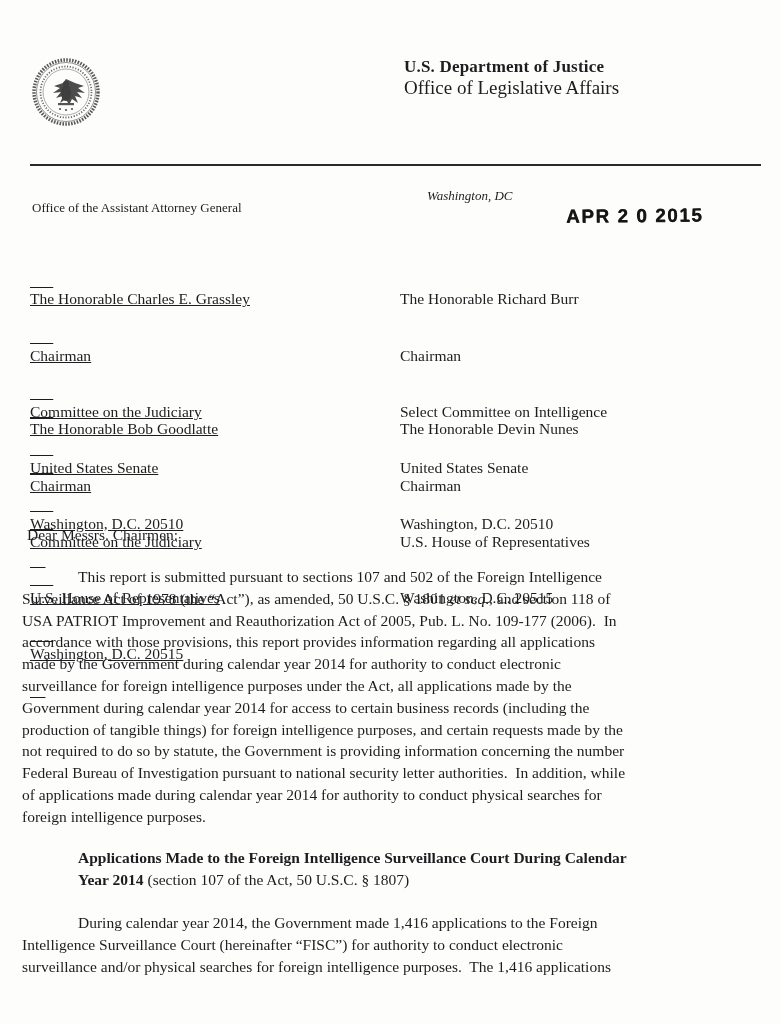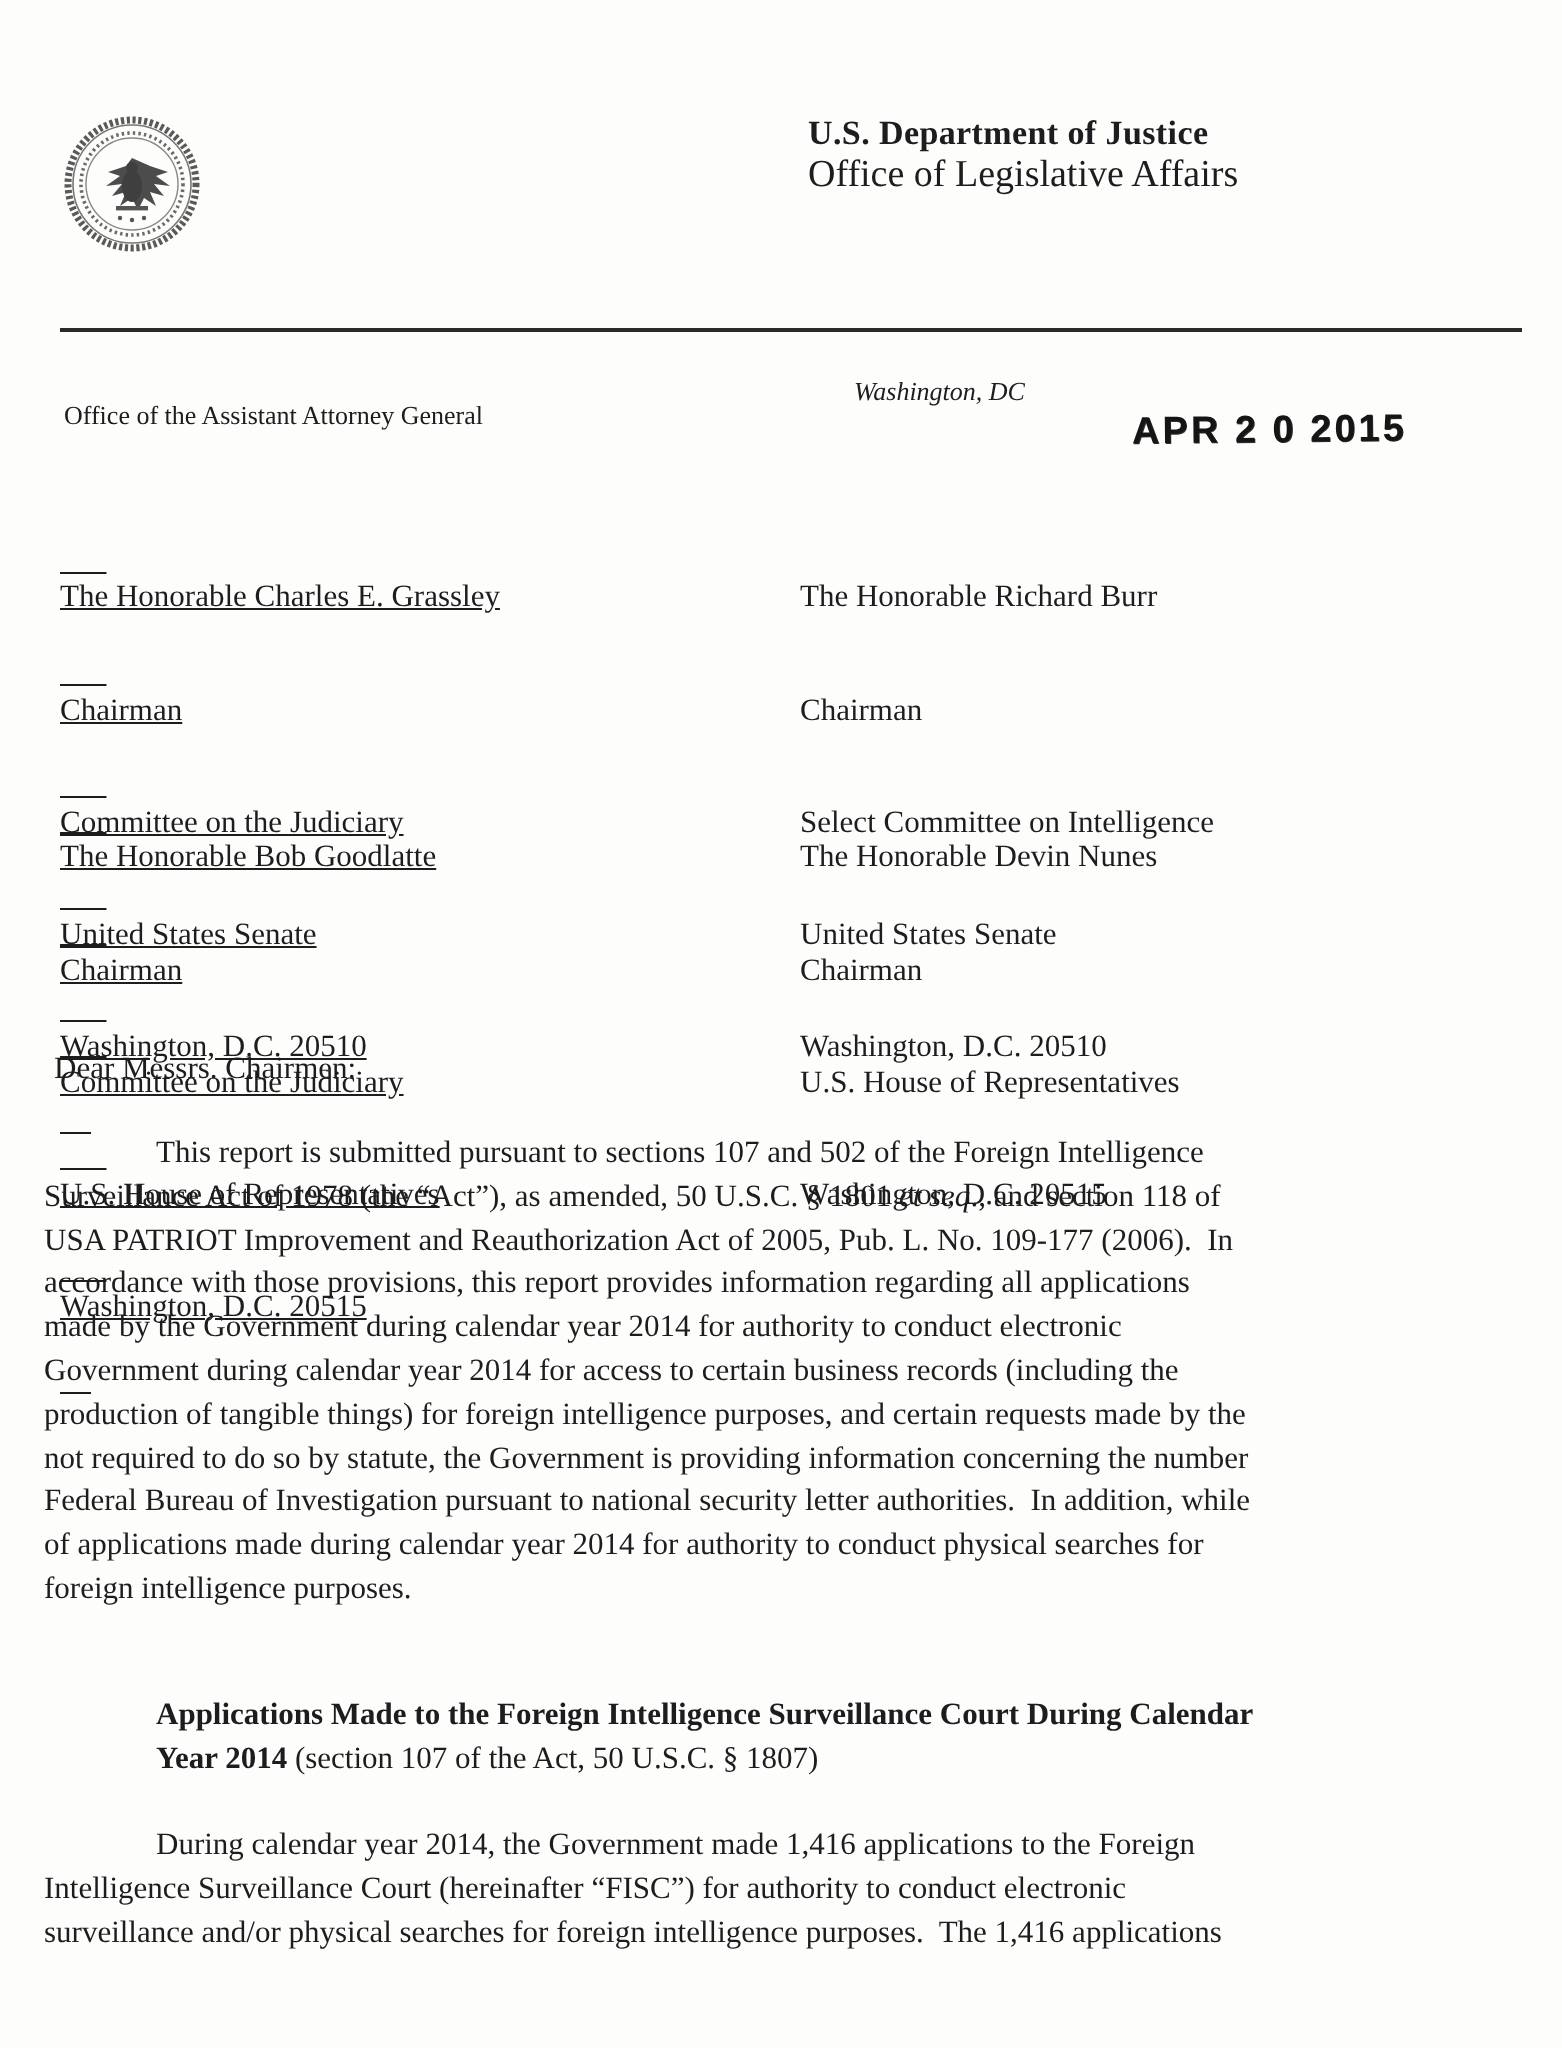--- a/index.html
+++ b/index.html
@@ -120,20 +120,21 @@
   </div>
 
   <div class="abs salutation">Dear Messrs. Chairmen:</div>
 
   <div class="abs para para-1">
     <div class="bline indent">This report is submitted pursuant to sections 107 and 502 of the Foreign Intelligence</div>
     <div class="bline"><span>Surveillance Act of 1978 (the “Act”), as amended, 50 U.S.C. § 1801 </span><span class="it">et seq</span><span>., and section 118 of</span></div>
     <div class="bline">USA PATRIOT Improvement and Reauthorization Act of 2005, Pub. L. No. 109-177 (2006).  In</div>
     <div class="bline">accordance with those provisions, this report provides information regarding all applications</div>
     <div class="bline">made by the Government during calendar year 2014 for authority to conduct electronic</div>
+    <div class="bline">surveillance for foreign intelligence purposes under the Act, all applications made by the</div>
     <div class="bline">Government during calendar year 2014 for access to certain business records (including the</div>
     <div class="bline">production of tangible things) for foreign intelligence purposes, and certain requests made by the</div>
     <div class="bline">not required to do so by statute, the Government is providing information concerning the number</div>
     <div class="bline">Federal Bureau of Investigation pursuant to national security letter authorities.  In addition, while</div>
     <div class="bline">of applications made during calendar year 2014 for authority to conduct physical searches for</div>
     <div class="bline">foreign intelligence purposes.</div>
   </div>
 
   <div class="abs section-heading">
     <div class="bline b">Applications Made to the Foreign Intelligence Surveillance Court During Calendar</div>

